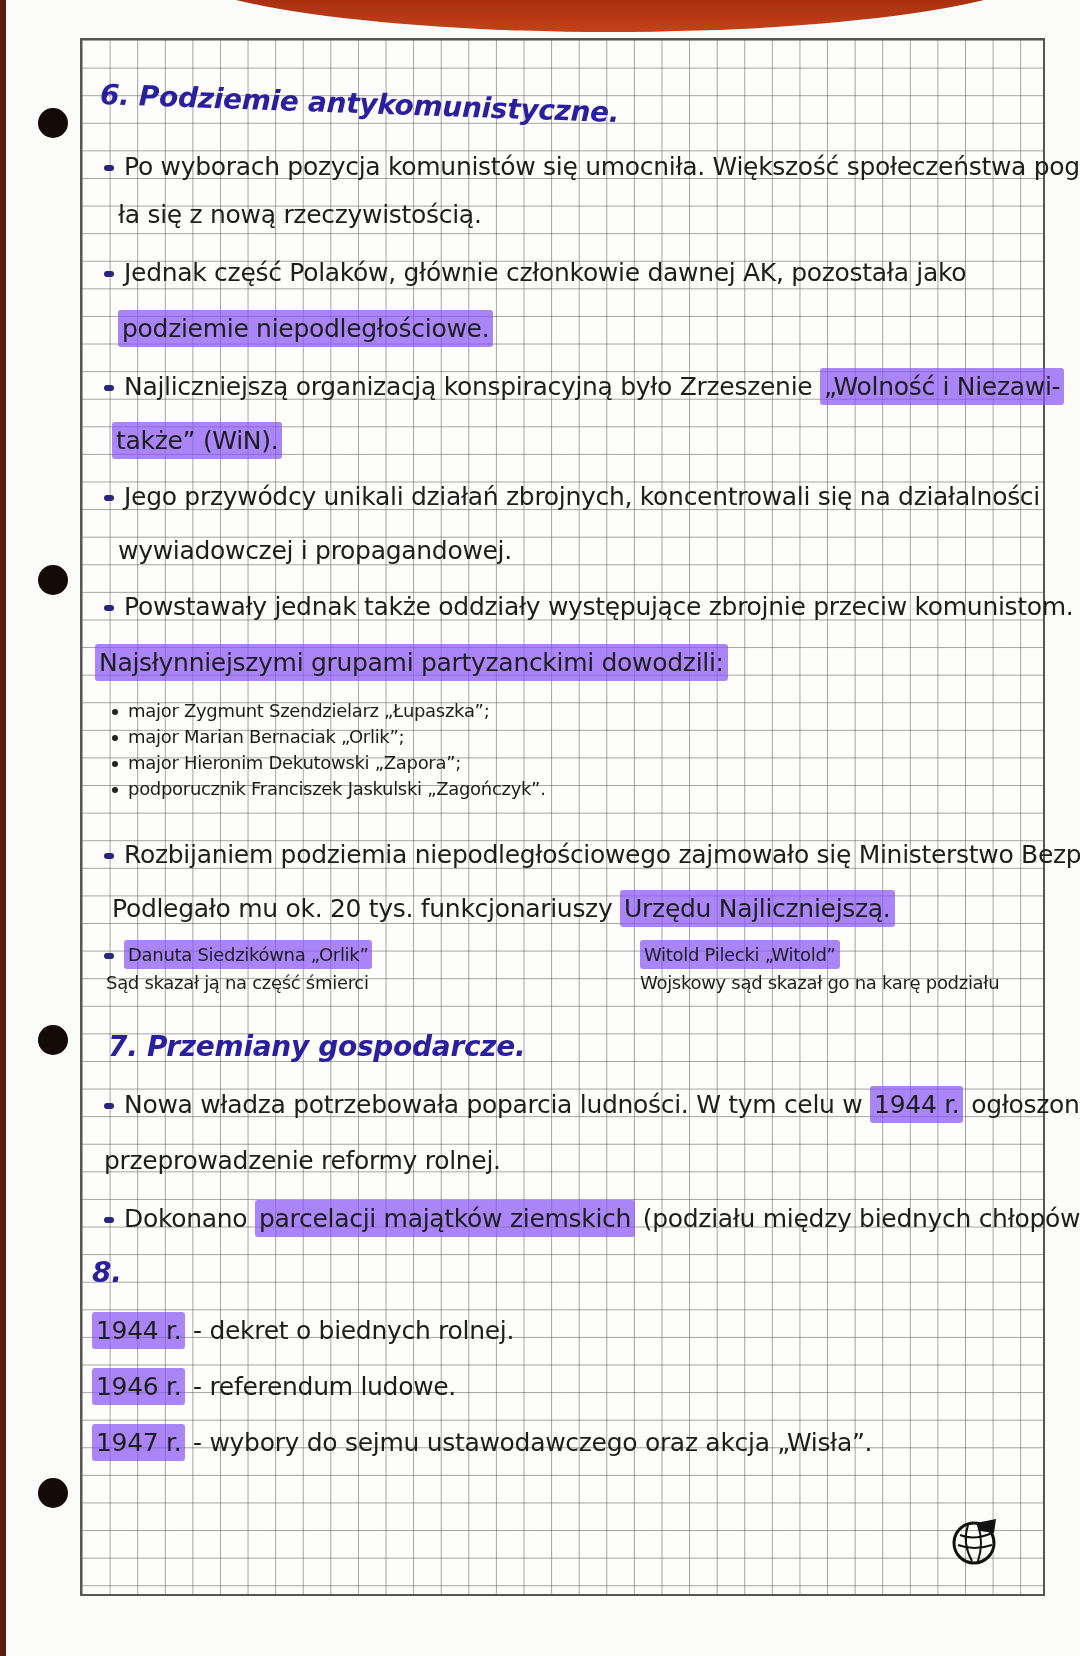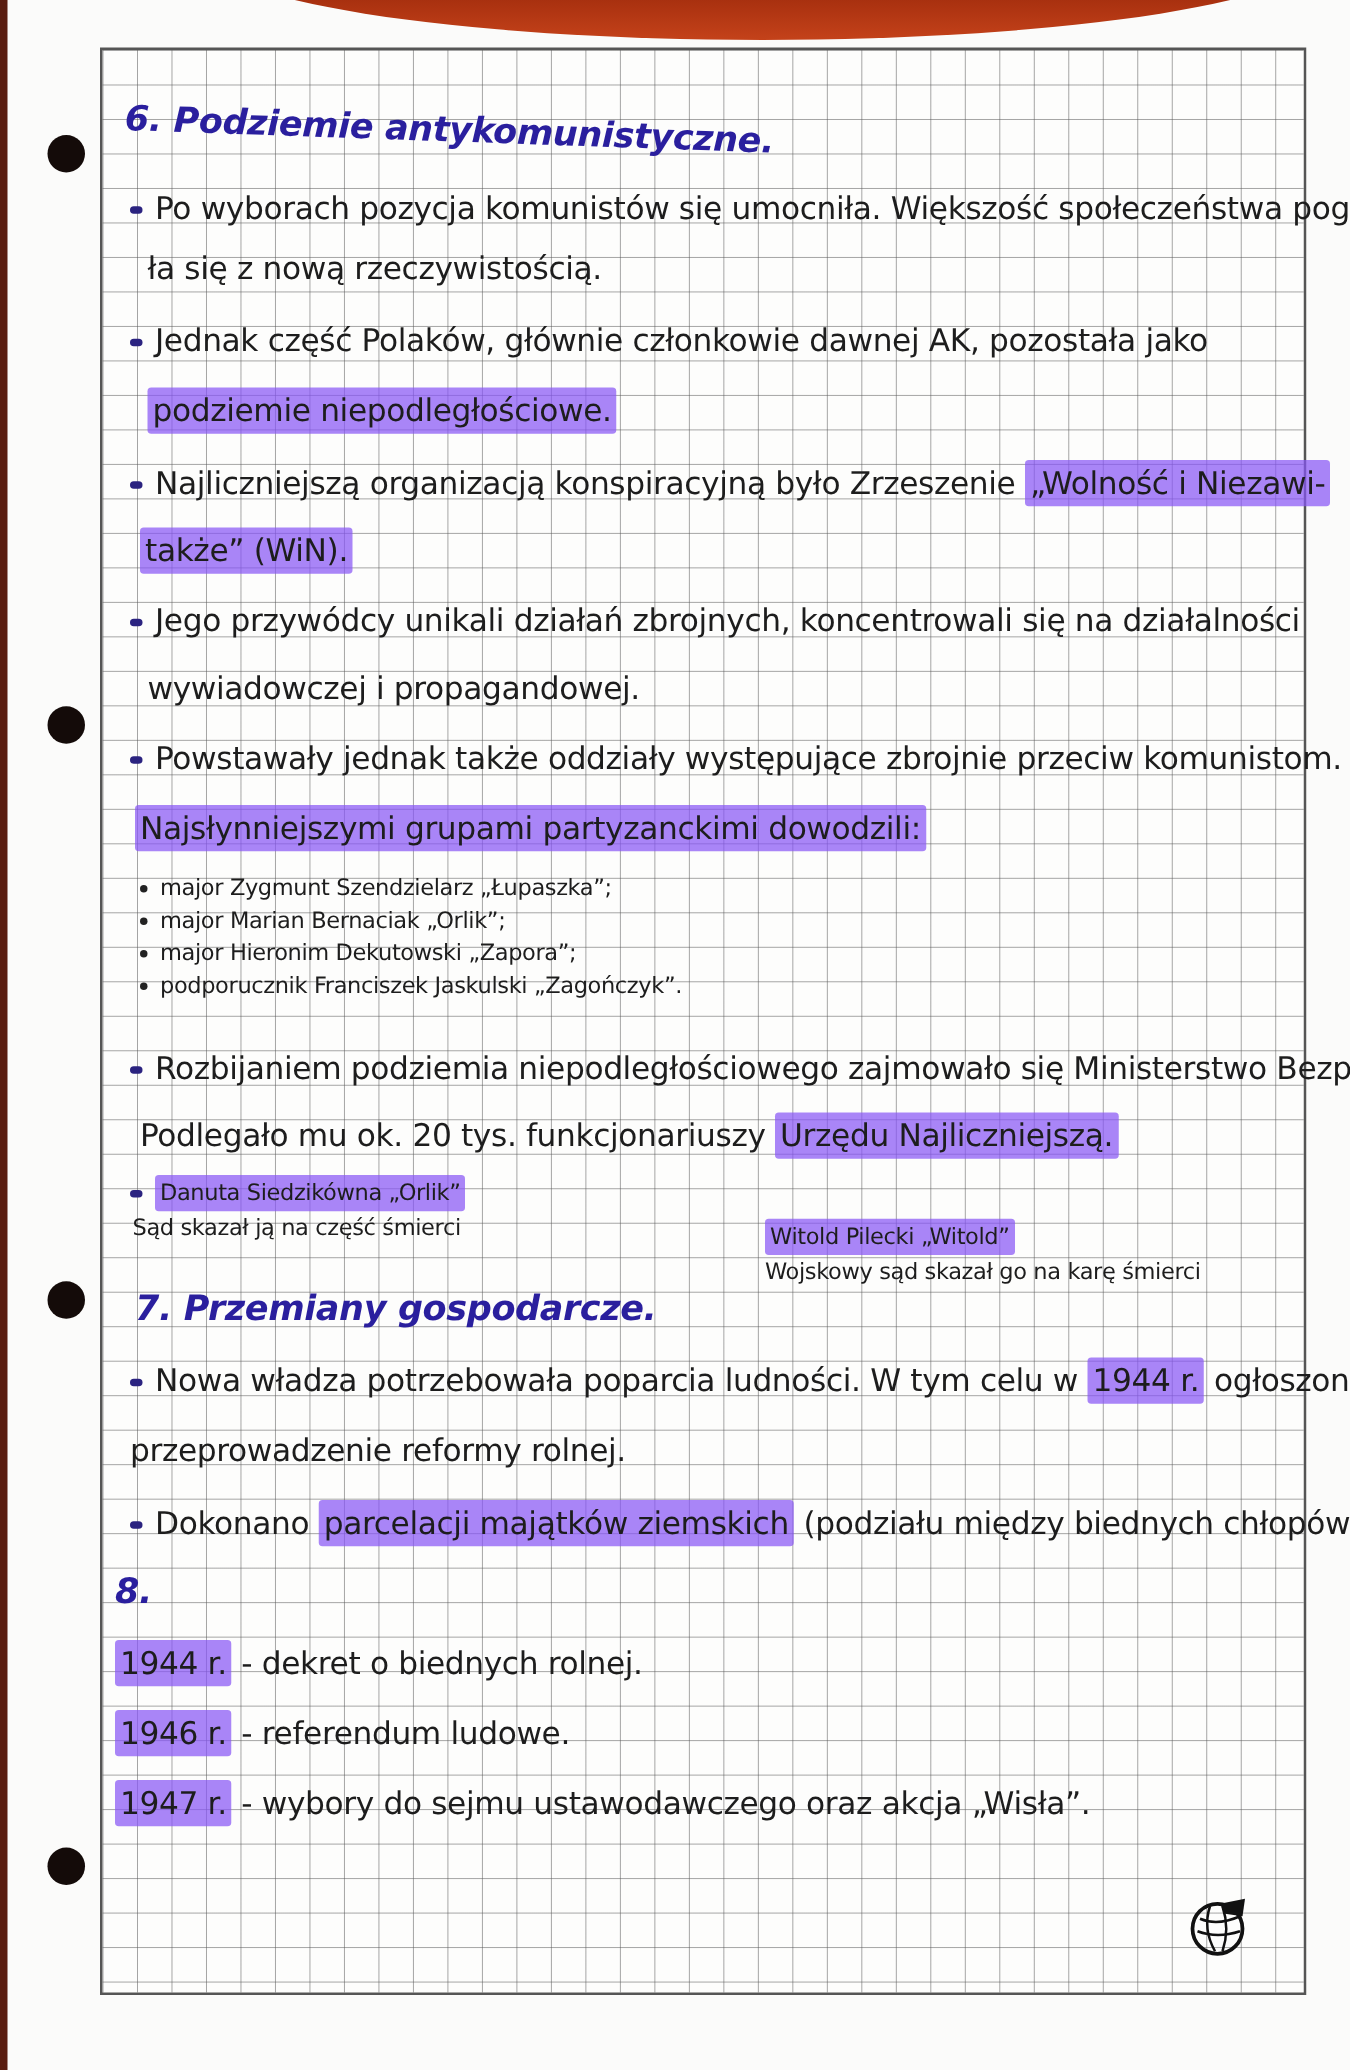--- a/index.html
+++ b/index.html
@@ -33,21 +33,21 @@
   .line {
     position:absolute; left:104px; white-space:nowrap;
     font-family:"DejaVu Sans", sans-serif; color:#1d1d1d;
     font-size:25px; letter-spacing:-0.3px; transform-origin:left center;
   }
   .heading { color:#2a1f9e; font-weight:bold; font-size:28px; font-style:italic; }
   .bullet { display:inline-block; width:10px; height:6px; background:#2b2380; border-radius:3px; margin-right:10px; vertical-align:middle; }
   .dot { display:inline-block; width:6px; height:6px; background:#222; border-radius:50%; margin-right:10px; vertical-align:middle; }
   .hl { background:rgba(136,86,245,.72); padding:4px 4px; border-radius:3px; }
   .small { font-size:18px; }
-  .col2 { position:absolute; left:612px;margin-top:35px; }
+  .col2 { position:absolute; left:640px; }
   .logo { position:absolute; left:950px; top:1515px; width:52px; height:52px; }
 </style>
 </head>
 <body>
 
 <div class="desk-strip"></div>
 <div class="top-object"></div>
 
 <div class="sheet"></div>
 
@@ -64,34 +64,34 @@
 <div class="line" style="top:258px"><span class="bullet"></span><span>Jednak część Polaków, głównie członkowie dawnej AK, pozostała jako</span></div>
 <div class="line" style="top:314px;left:118px"><span class="hl">podziemie niepodległościowe.</span></div>
 
 <div class="line" style="top:372px"><span class="bullet"></span><span>Najliczniejszą organizacją konspiracyjną było Zrzeszenie</span> <span class="hl">„Wolność i Niezawi-</span></div>
 <div class="line" style="top:426px;left:112px"><span class="hl">także” (WiN).</span></div>
 
 <div class="line" style="top:482px"><span class="bullet"></span><span>Jego przywódcy unikali działań zbrojnych, koncentrowali się na działalności</span></div>
 <div class="line" style="top:536px;left:118px">wywiadowczej i propagandowej.</div>
 
 <div class="line" style="top:592px"><span class="bullet"></span><span>Powstawały jednak także oddziały występujące zbrojnie przeciw komunistom.</span></div>
-<div class="line" style="top:648px;left:108px"><span class="hl">Najsłynniejszymi grupami partyzanckimi dowodzili:</span></div>
+<div class="line" style="top:648px;left:95px"><span class="hl">Najsłynniejszymi grupami partyzanckimi dowodzili:</span></div>
 
 <div class="line small" style="top:700px;left:112px"><span class="dot"></span><span>major Zygmunt Szendzielarz „Łupaszka”;</span></div>
 <div class="line small" style="top:726px;left:112px"><span class="dot"></span><span>major Marian Bernaciak „Orlik”;</span></div>
 <div class="line small" style="top:752px;left:112px"><span class="dot"></span><span>major Hieronim Dekutowski „Zapora”;</span></div>
 <div class="line small" style="top:778px;left:112px"><span class="dot"></span><span>podporucznik Franciszek Jaskulski „Zagończyk”.</span></div>
 
 <div class="line" style="top:840px"><span class="bullet"></span><span>Rozbijaniem podziemia niepodległościowego zajmowało się Ministerstwo Bezpiecze-</span></div>
 <div class="line" style="top:894px;left:112px"><span>Podlegało mu ok. 20 tys. funkcjonariuszy</span> <span class="hl">Urzędu Najliczniejszą.</span></div>
 
 <div class="line small" style="top:944px"><span class="bullet"></span><span class="hl">Danuta Siedzikówna „Orlik”</span></div>
 <div class="line small" style="top:972px;left:106px">Sąd skazał ją na część śmierci</div>
 <div class="line small col2" style="top:944px"><span class="hl">Witold Pilecki „Witold”</span></div>
-<div class="line small col2" style="top:972px">Wojskowy sąd skazał go na karę śmierci</div>
+<div class="line small col2" style="top:972px">Wojskowy sąd skazał go na karę podziału</div>
 
 <div class="line heading" style="top:1030px;left:108px">7. Przemiany gospodarcze.</div>
 <div class="line" style="top:1090px"><span class="bullet"></span><span>Nowa władza potrzebowała poparcia ludności. W tym celu w</span> <span class="hl">1944 r.</span> <span>ogłoszono</span></div>
 <div class="line" style="top:1146px;left:104px">przeprowadzenie reformy rolnej.</div>
 <div class="line" style="top:1204px"><span class="bullet"></span><span>Dokonano</span> <span class="hl">parcelacji majątków ziemskich</span> <span>(podziału między biednych chłopów).</span></div>
 
 <div class="line heading" style="top:1256px;left:92px">8.</div>
 <div class="line" style="top:1316px;left:92px"><span class="hl">1944 r.</span> <span>- dekret o biednych rolnej.</span></div>
 <div class="line" style="top:1372px;left:92px"><span class="hl">1946 r.</span> <span>- referendum ludowe.</span></div>
 <div class="line" style="top:1428px;left:92px"><span class="hl">1947 r.</span> <span>- wybory do sejmu ustawodawczego oraz akcja „Wisła”.</span></div>

